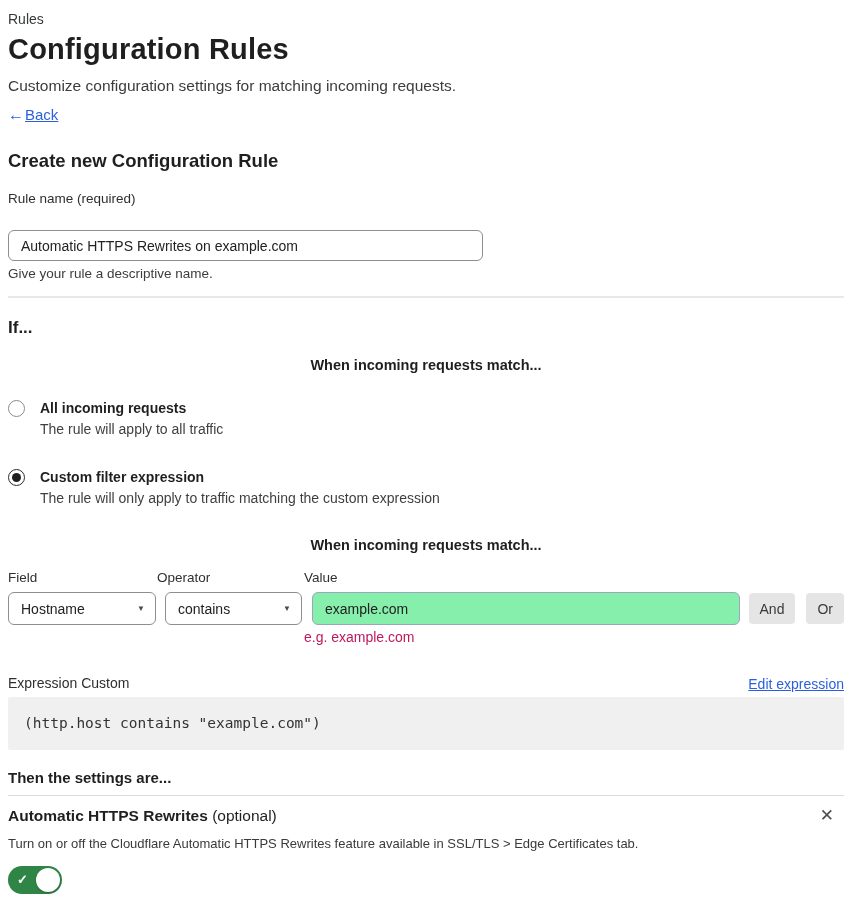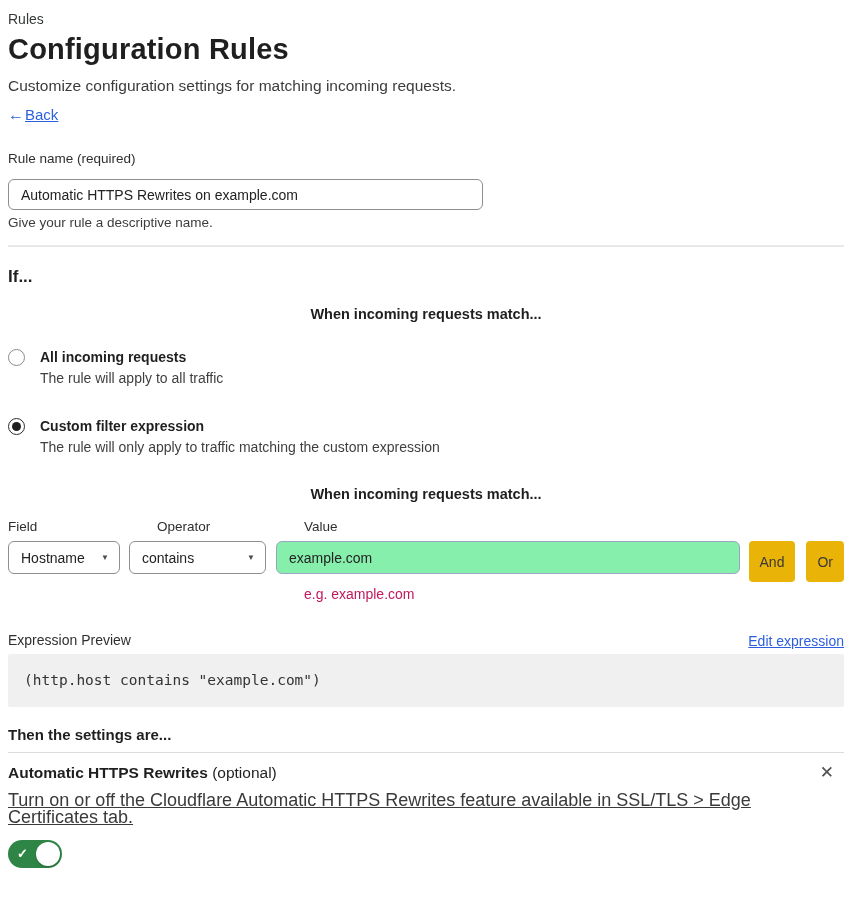--- a/index.html
+++ b/index.html
@@ -19,21 +19,21 @@
 
   .link { color: #2c5fdd; text-decoration: underline; cursor: pointer; }
   .doc-link-row { display: flex; align-items: center; gap: 5px; font-size: 14.5px; line-height: 18px; margin-bottom: 18px; }
   .ext-icon svg { display: block; }
 
   .back-row { display: flex; align-items: center; font-size: 15px; line-height: 18px; margin-bottom: 26px; }
   .back-arrow { color: #2c5fdd; text-decoration: none; font-size: 16px; margin-right: 1px; }
 
   h2.section-heading { font-size: 18.5px; font-weight: 700; color: #1f1f1f; line-height: 22px; margin-bottom: 18px; }
 
-  .field-label { font-size: 13.5px; color: #2f2f2f; line-height: 17px; margin-bottom: 12px; }
+  .field-label { font-size: 13.5px; color: #2f2f2f; line-height: 17px; margin-bottom: 23px; }
   .text-input {
     display: block; width: 475px; height: 31px;
     border: 1px solid #8e8e8e; border-radius: 6px;
     padding: 0 12px; font-size: 14px; color: #222;
     font-family: "Liberation Sans", sans-serif; background: #fff; outline: none;
   }
   .help-text { font-size: 13.5px; color: #3c3c3c; line-height: 17px; margin-top: 4px; }
 
   .divider { border: none; border-top: 2px solid #e8e8e8; margin: 14px 0 20px 0; }
 
@@ -57,31 +57,31 @@
   .builder-labels .lbl-field { width: 149px; }
   .builder-labels .lbl-operator { width: 147px; }
   .builder-labels .lbl-value { flex: 1; }
 
   .builder-row { display: flex; align-items: stretch; }
   .dropdown {
     height: 33px; border: 1px solid #8e8e8e; border-radius: 6px; background: #fff;
     display: flex; align-items: center; justify-content: space-between;
     padding: 0 10px 0 12px; font-size: 14px; color: #222; cursor: pointer;
   }
-  .dd-field { width: 112px; margin-right: 9px; }
+  .dd-field { width: 148px; margin-right: 9px; }
   .dd-operator { width: 137px; margin-right: 10px; }
   .caret { font-size: 8px; color: #4a4a4a; line-height: 1; }
   .value-input {
     flex: 1; height: 33px; border: 1px solid #9aa5bf; border-radius: 6px;
     background: #86efac; padding: 0 12px; font-size: 14px; color: #222;
     font-family: "Liberation Sans", sans-serif; outline: none; margin-right: 9px;
   }
   .small-btn {
-    height: 41px; align-self: center; border: none; border-radius: 4px;
-    background: #eab308; color: #3a3a3a; font-size: 14px;
+    height: 31px; align-self: center; border: none; border-radius: 4px;
+    background: #e5e5e5; color: #3a3a3a; font-size: 14px;
     font-family: "Liberation Sans", sans-serif; cursor: pointer; padding: 0 11px;
   }
   .btn-and { margin-right: 11px; }
   .value-help { font-size: 14px; color: #be185d; line-height: 16px; margin-top: 4px; margin-left: 296px; }
 
   .preview-row { display: flex; justify-content: space-between; align-items: flex-end; margin-top: 30px; margin-bottom: 5px; }
   .preview-label { font-size: 14px; color: #2f2f2f; line-height: 17px; }
   .edit-link { font-size: 14px; }
   .code-box {
     background: #f0f0f0; border-radius: 2px; padding: 17px 16px; height: 53px;
@@ -91,21 +91,21 @@
 
   .then-heading { font-size: 15px; font-weight: 700; color: #1f1f1f; line-height: 17px; margin-top: 19px; }
   .setting-divider { border: none; border-top: 1px solid #dcdcdc; margin: 9px 0 0 0; }
 
   .setting-header { display: flex; justify-content: space-between; align-items: flex-start; margin-top: 11px; padding-right: 10px; }
   .setting-title-wrap { font-size: 15.5px; line-height: 18px; color: #1f1f1f; }
   .setting-title { font-weight: 700; }
   .setting-optional { font-weight: 400; }
   .close-icon { font-size: 17px; color: #4f4f4f; cursor: pointer; line-height: 18px; }
 
-  .setting-desc { font-size: 18px; color: #3a3a3a; line-height: 17px; margin-top: 10px; text-decoration: underline; }
+  .setting-desc { font-size: 13px; color: #3a3a3a; line-height: 17px; margin-top: 10px; }
 
   .toggle {
     margin-top: 14px; width: 54px; height: 28px; border-radius: 14px;
     background: #b5b5b5; position: relative; cursor: pointer;
   }
   .toggle.on { background: #2e8545; }
   .toggle .knob {
     position: absolute; top: 2px; left: 2px; width: 24px; height: 24px;
     border-radius: 50%; background: #fff; box-shadow: 0 1px 2px rgba(0,0,0,.25);
     transition: left .1s;
@@ -125,20 +125,21 @@
   <div class="breadcrumb">Rules</div>
   <h1 class="page-title">Configuration Rules</h1>
   <p class="subtitle">Customize configuration settings for matching incoming requests.</p>
 
 
   <div class="back-row">
     <span class="back-arrow">←</span>
     <a class="link">Back</a>
   </div>
 
+  <h2 class="section-heading">Create new Configuration Rule</h2>
 
   <div class="field-label">Rule name (required)</div>
   <input class="text-input" type="text" value="Automatic HTTPS Rewrites on example.com" style="">
   <div class="help-text">Give your rule a descriptive name.</div>
 
   <hr class="divider">
 
   <h3 class="if-heading">If...</h3>
   <div class="match-heading">When incoming requests match...</div>
 
@@ -176,21 +177,21 @@
       <span class="caret">▼</span>
     </div>
     <input class="value-input" type="text" value="example.com" style="">
     <button class="small-btn btn-and">And</button>
     <button class="small-btn btn-or">Or</button>
   </div>
 
   <div class="value-help">e.g. example.com</div>
 
   <div class="preview-row">
-    <div class="preview-label">Expression Preview</div>
+    <div class="preview-label">Expression Custom</div>
     <a class="link edit-link">Edit expression</a>
   </div>
   <div class="code-box">(http.host contains "example.com")</div>
 
   <div class="then-heading">Then the settings are...</div>
 
   <hr class="setting-divider">
 
   <div class="setting-header">
     <div class="setting-title-wrap">

